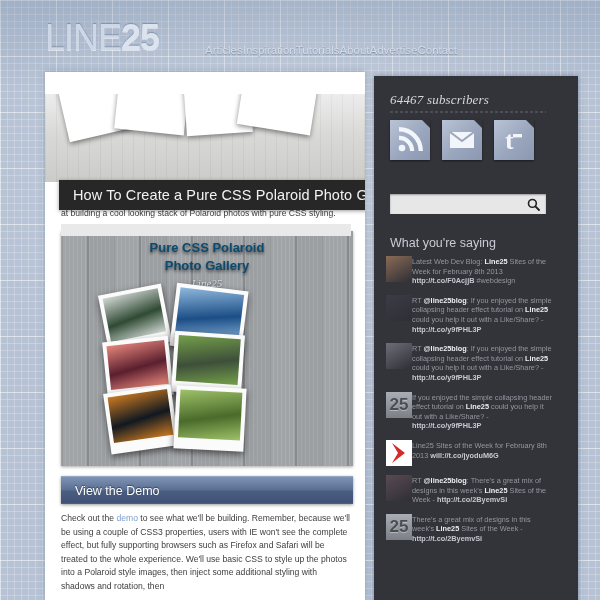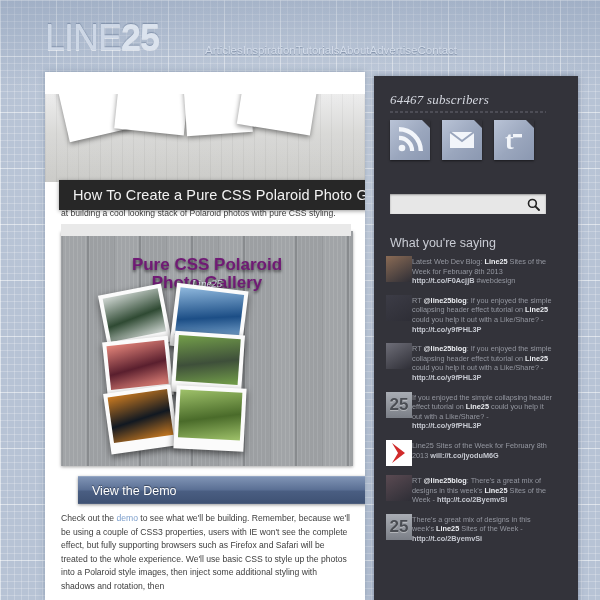--- a/index.html
+++ b/index.html
@@ -101,22 +101,22 @@
       repeating-linear-gradient(90deg,
         #9b9ea1 0 2px,#a7aaad 2px 26px,#8d9093 26px 28px,#a2a5a8 28px 52px),
       linear-gradient(180deg,#b0b3b6,#8e9194);
   }
   #feature .woodnoise{
     position:absolute;inset:0;opacity:.35;
     background-image:repeating-linear-gradient(90deg,
       rgba(255,255,255,.12) 0 1px, rgba(0,0,0,.10) 1px 4px);
   }
   #feature .ftitle{
-    position:absolute;left:0;right:0;top:25px;text-align:center;
-    color:#701a75;font-weight:700;font-size:17px;line-height:18px;
+    position:absolute;left:0;right:0;top:8px;text-align:center;
+    color:#0c4a6e;font-weight:700;font-size:13px;line-height:18px;
     text-shadow:0 2px 3px rgba(0,0,0,.55);
   }
   #feature .fsub{
     position:absolute;left:0;right:0;top:46px;text-align:center;
     color:#d6dde6;font-size:11px;font-style:italic;
     font-family:"Liberation Serif",serif;
     text-shadow:0 1px 2px rgba(0,0,0,.5);
   }
   .pol{
     position:absolute;background:#fbfbfb;
@@ -124,21 +124,21 @@
     box-shadow:0 3px 7px rgba(0,0,0,.55);
   }
   .pol i{display:block;width:100%;height:100%;}
 
   
   #demo{
     position:absolute;left:16px;top:404px;width:292px;height:27px;
     background:linear-gradient(180deg,#7f93b4 0%,#5a6f94 48%,#4a5e82 52%,#3e5173 100%);
     border-top:1px solid #94a6c3;
     box-shadow:0 1px 3px rgba(0,0,0,.4), inset 0 -1px 0 rgba(255,255,255,.08);
-    display:flex;align-items:center;cursor:pointer;margin-left:17px;
+    display:flex;align-items:center;cursor:pointer;
   }
   #demo span{
     margin-left:14px;color:#ffffff;font-size:12.5px;
     text-shadow:0 -1px 1px rgba(0,0,0,.45);
   }
   #body2{top:440px;}
 
   
   #sidebar{
     position:absolute;left:374px;top:76px;width:204px;height:528px;

